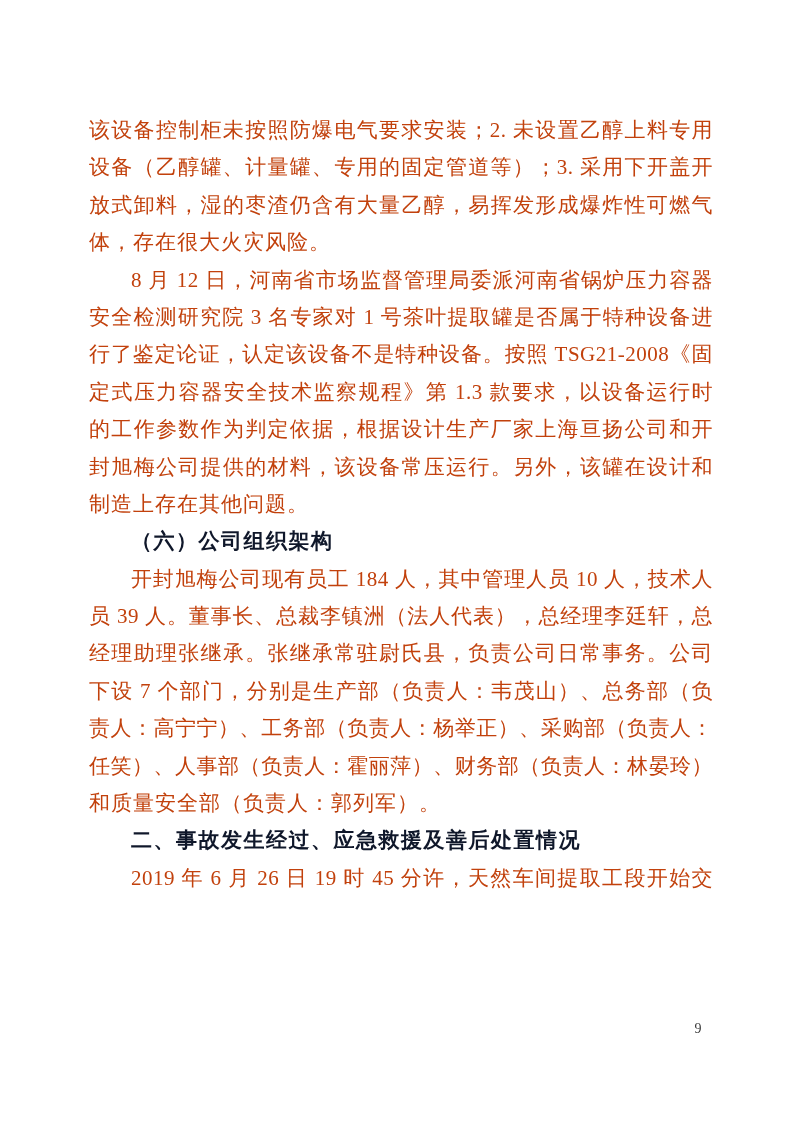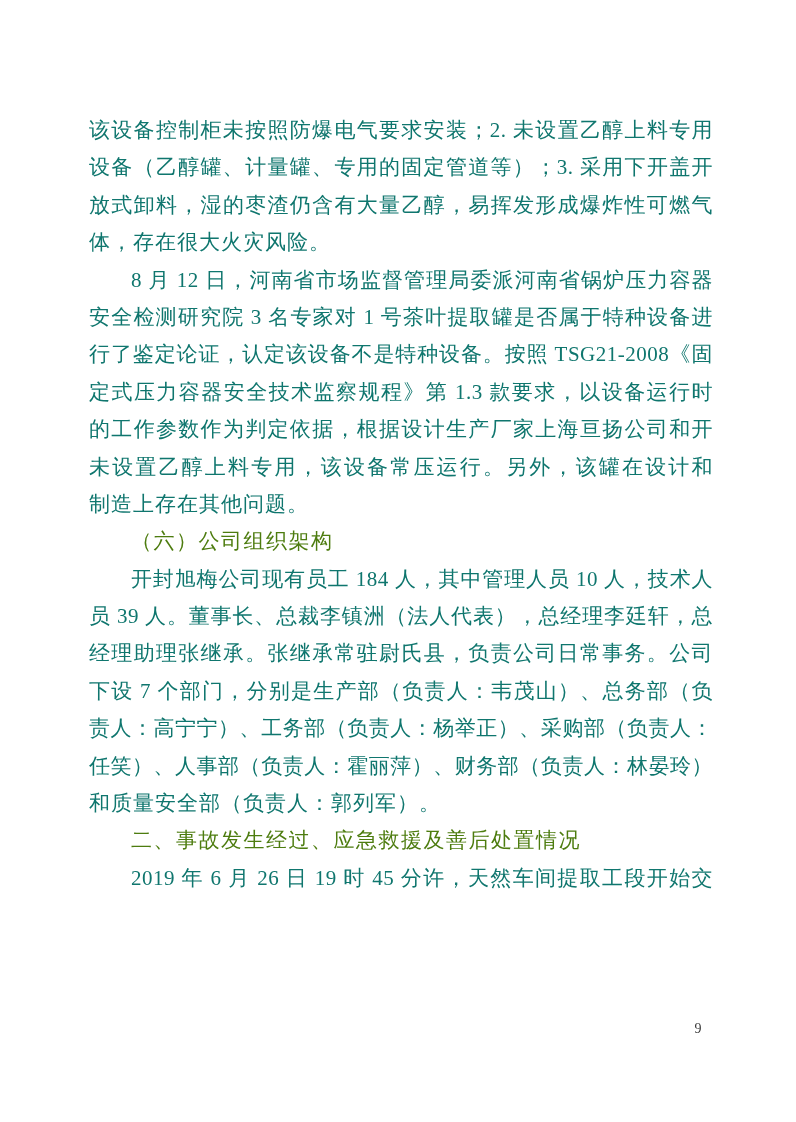--- a/index.html
+++ b/index.html
@@ -25,37 +25,37 @@
     width: 624px;
   }
   .ln {
     height: 37.4px;
     line-height: 37.4px;
     font-size: 21px;
     letter-spacing: 0.5px;
     white-space: nowrap;
     text-align: justify;
     text-align-last: justify;
-    color: #0f766e;
+    color: #c2410c;
   }
   
   .ln { white-space: normal; overflow: hidden; }
   .end {
     text-align: left;
     text-align-last: left;
     letter-spacing: 1px;
   }
   .ind { text-indent: 2em; }
   .hd {
-    font-weight: 400;
+    font-weight: 700;
     text-align: left;
     text-align-last: left;
     text-indent: 2em;
     letter-spacing: 1.5px;
-    color: #4d7c0f;
+    color: #0f172a;
   }
   .page-num {
     position: absolute;
     left: 688px;
     top: 1020px;
     width: 20px;
     font-size: 14px;
     line-height: 18px;
     text-align: center;
     color: #3a3a3a;
@@ -69,21 +69,21 @@
   <div class="text-block">
     <div class="ln">该设备控制柜未按照防爆电气要求安装；2. 未设置乙醇上料专用</div>
     <div class="ln">设备（乙醇罐、计量罐、专用的固定管道等）；3. 采用下开盖开</div>
     <div class="ln">放式卸料，湿的枣渣仍含有大量乙醇，易挥发形成爆炸性可燃气</div>
     <div class="ln end">体，存在很大火灾风险。</div>
     <div class="ln ind">8 月 12 日，河南省市场监督管理局委派河南省锅炉压力容器</div>
     <div class="ln">安全检测研究院 3 名专家对 1 号茶叶提取罐是否属于特种设备进</div>
     <div class="ln">行了鉴定论证，认定该设备不是特种设备。按照 TSG21-2008《固</div>
     <div class="ln">定式压力容器安全技术监察规程》第 1.3 款要求，以设备运行时</div>
     <div class="ln">的工作参数作为判定依据，根据设计生产厂家上海亘扬公司和开</div>
-    <div class="ln">未设置乙醇上料专用，该设备常压运行。另外，该罐在设计和</div>
+    <div class="ln">封旭梅公司提供的材料，该设备常压运行。另外，该罐在设计和</div>
     <div class="ln end">制造上存在其他问题。</div>
     <div class="ln hd">（六）公司组织架构</div>
     <div class="ln ind">开封旭梅公司现有员工 184 人，其中管理人员 10 人，技术人</div>
     <div class="ln">员 39 人。董事长、总裁李镇洲（法人代表），总经理李廷轩，总</div>
     <div class="ln">经理助理张继承。张继承常驻尉氏县，负责公司日常事务。公司</div>
     <div class="ln">下设 7 个部门，分别是生产部（负责人：韦茂山）、总务部（负</div>
     <div class="ln">责人：高宁宁）、工务部（负责人：杨举正）、采购部（负责人：</div>
     <div class="ln">任笑）、人事部（负责人：霍丽萍）、财务部（负责人：林晏玲）</div>
     <div class="ln end">和质量安全部（负责人：郭列军）。</div>
     <div class="ln hd">二、事故发生经过、应急救援及善后处置情况</div>

